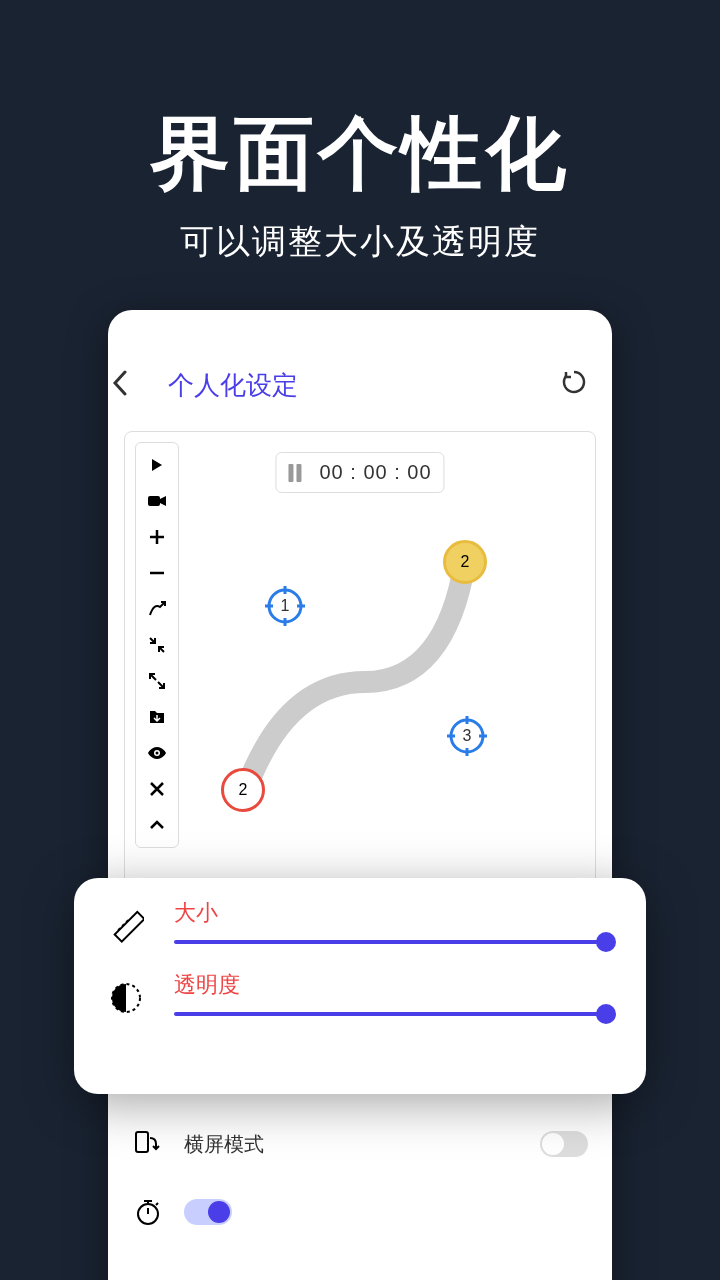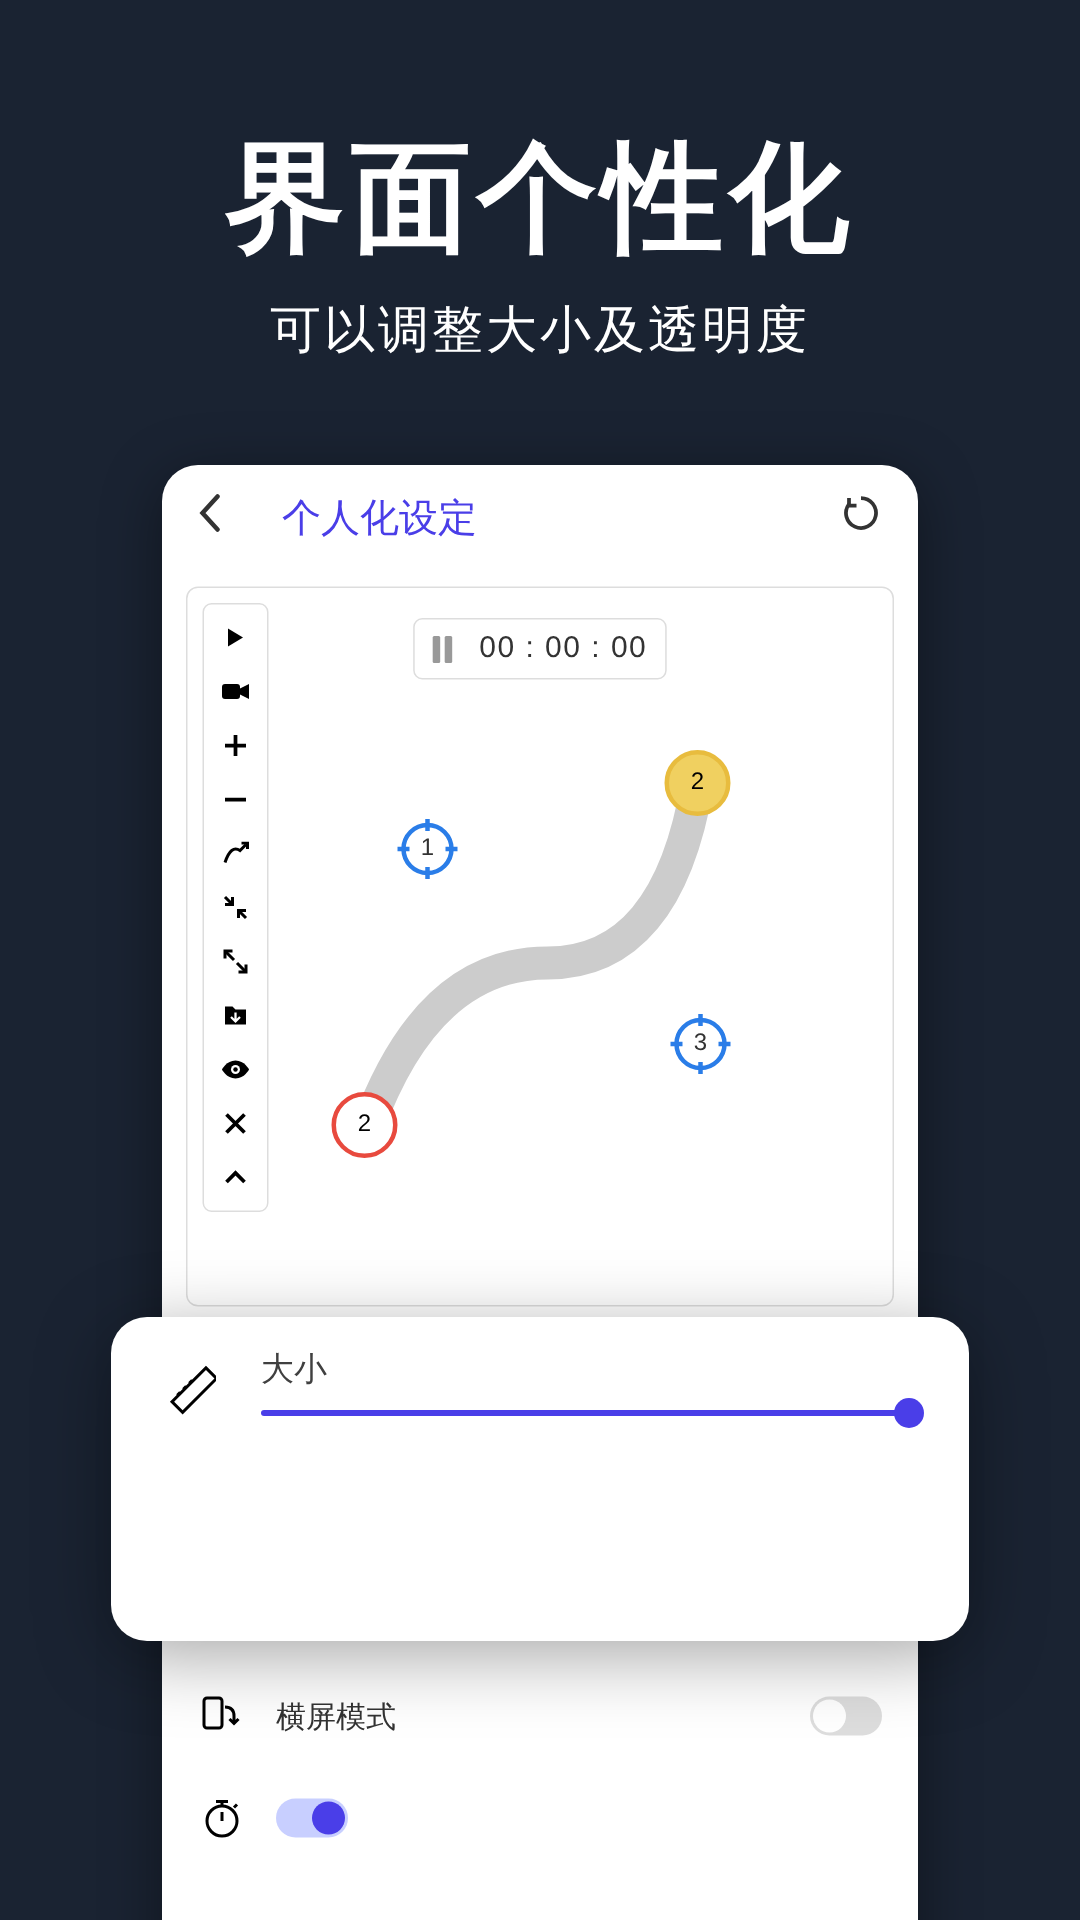--- a/index.html
+++ b/index.html
@@ -6,21 +6,21 @@
 body {
   width: 720px;
   height: 1280px;
   background: #1a2332;
   font-family: -apple-system, "PingFang SC", "Microsoft YaHei", sans-serif;
   overflow: hidden;
   position: relative;
 }
 .hero {
   text-align: center;
-  padding-top: 79px;
+  padding-top: 101px;
 }
 .hero-title {
   color: #fff;
   font-size: 80px;
   font-weight: 900;
   letter-spacing: 4px;
 }
 .hero-subtitle {
   color: #fff;
   font-size: 34px;
@@ -33,23 +33,24 @@
   left: 108px;
   top: 310px;
   width: 504px;
   height: 1100px;
   background: #fff;
   border-radius: 24px;
   box-shadow: 0 8px 40px rgba(0,0,0,0.4);
 }
 .header {
   display: flex;
-  align-items: center;
-  padding: 18px 24px;
+  align-items: flex-end;
+  padding: 18px 4px;
   position: relative;
+  margin-top: 40px;
 }
 .back-btn {
   font-size: 26px;
   color: #333;
   cursor: pointer;
 }
 .header-title {
   color: #4a3ee8;
   font-size: 26px;
   font-weight: 500;
@@ -175,21 +176,21 @@
   display: flex;
   align-items: center;
   justify-content: center;
   margin-top: 8px;
 }
 .slider-content {
   flex: 1;
 }
 .slider-label {
   font-size: 22px;
-  color: #404040;
+  color: #ef4444;
   margin-bottom: 12px;
 }
 .slider-track {
   position: relative;
   height: 4px;
   background: #4a3ee8;
   border-radius: 2px;
 }
 .slider-thumb {
   position: absolute;
@@ -403,13 +404,27 @@
           <path d="M10 22 L12 20 M14 18 L16 16 M18 14 L20 12" stroke="#000" stroke-width="1.5" transform="rotate(0 18 18)"></path>
         </svg>
     </div>
     <div class="slider-content">
       <div class="slider-label">大小</div>
       <div class="slider-track">
           <div class="slider-thumb"></div>
         </div>
     </div>
   </div>
+  <div class="slider-row">
+    <div class="slider-icon">
+      <svg width="34" height="34" viewBox="0 0 34 34">
+          <circle cx="17" cy="17" r="14" stroke="#000" stroke-width="2" fill="none" stroke-dasharray="3 3"></circle>
+          <path d="M17 3 A14 14 0 0 0 17 31 Z" fill="#000"></path>
+        </svg>
+    </div>
+    <div class="slider-content">
+      <div class="slider-label">透明度</div>
+      <div class="slider-track">
+          <div class="slider-thumb"></div>
+        </div>
+    </div>
+  </div>
 </div>
 
 </body></html>

